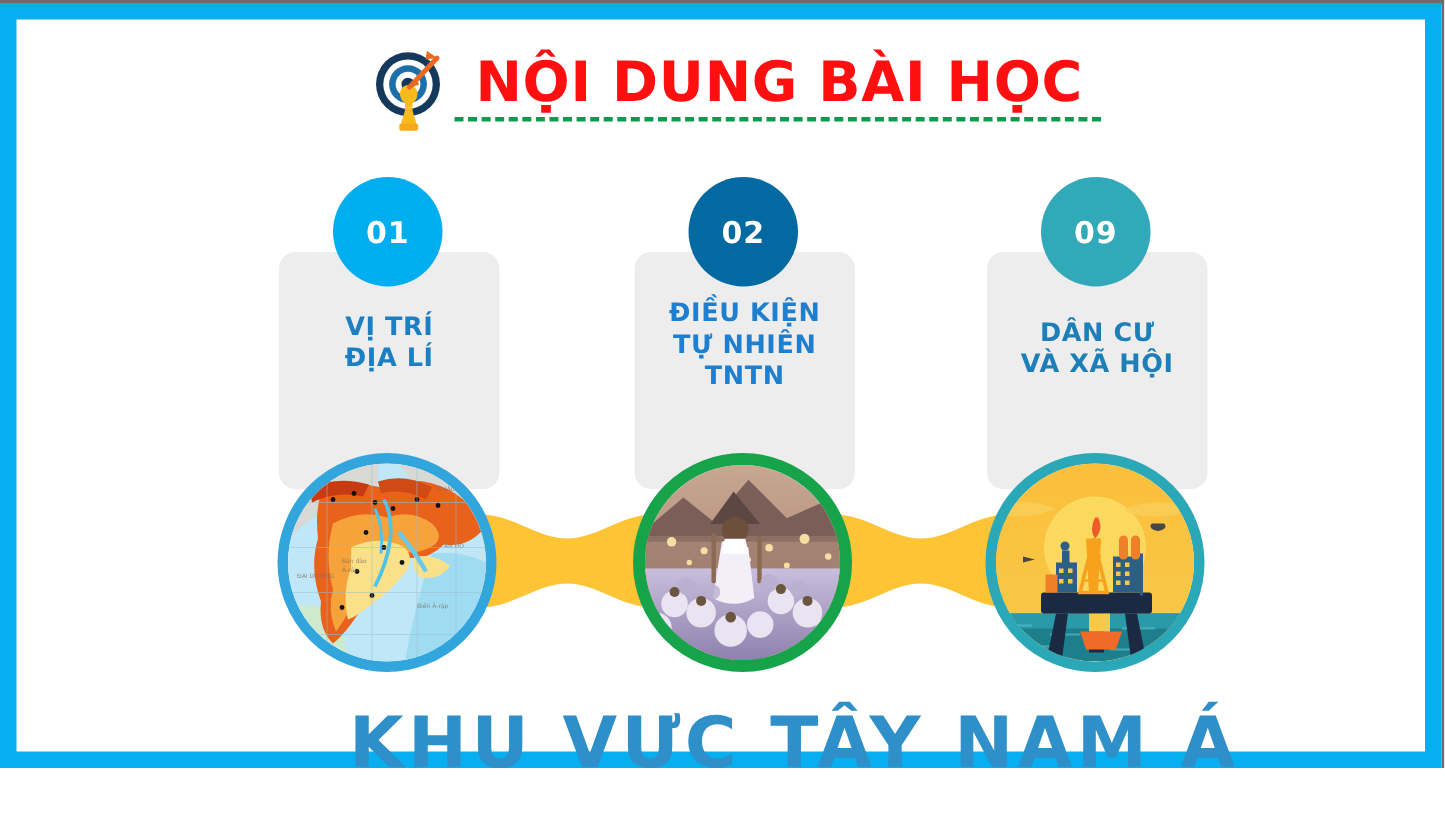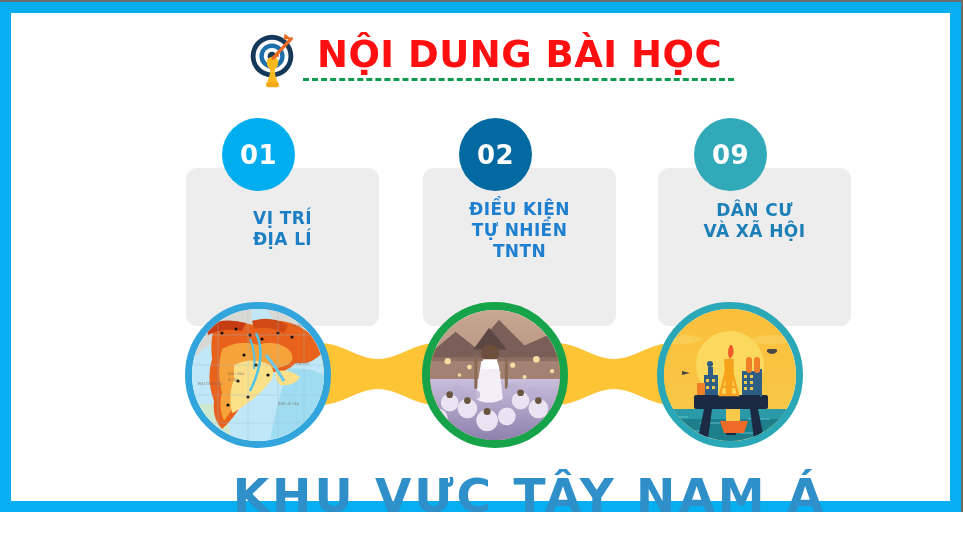--- a/index.html
+++ b/index.html
@@ -86,56 +86,55 @@
     height: 548px;
   }
 
   .card {
     position: absolute;
     top: 168px;
     width: 147px;
     height: 158px;
     background: #EDEDED;
     border-radius: 11px;
-    padding-left: 46px;
   }
   .card.c1 { left: 186px; }
   .card.c2 { left: 423px; }
   .card.c3 { left: 658px; }
 
   .card-label {
     position: absolute;
     left: 0;
     right: 0;
     top: 40px;
     text-align: center;
     font-family: "DejaVu Sans", sans-serif;
     font-weight: bold;
     font-size: 17px;
     line-height: 1.24;
     letter-spacing: 0.4px;
     color: #1C7FC4;
     white-space: pre-line;
   }
   .card.c2 .card-label { color: #1E7FD0; top: 31px; font-size: 17px; }
-  .card.c3 .card-label { color: #1C7FB8; top: 32px; }
+  .card.c3 .card-label { color: #1C7FB8; top: 44px; }
 
   
   .badge {
     position: absolute;
     top: 118px;
     width: 73px;
     height: 73px;
     border-radius: 50%;
     display: flex;
     align-items: center;
     justify-content: center;
     font-family: "DejaVu Sans", sans-serif;
     font-weight: bold;
-    font-size: 26px;
+    font-size: 20px;
     letter-spacing: 0.5px;
     color: #ffffff;
   }
   .badge.b1 { left: 222px; background: #00AEEF; }
   .badge.b2 { left: 459px; background: #0369a1; }
   .badge.b3 { left: 694px; background: #31A9B8; }
 
   
   .bowtie {
     position: absolute;

